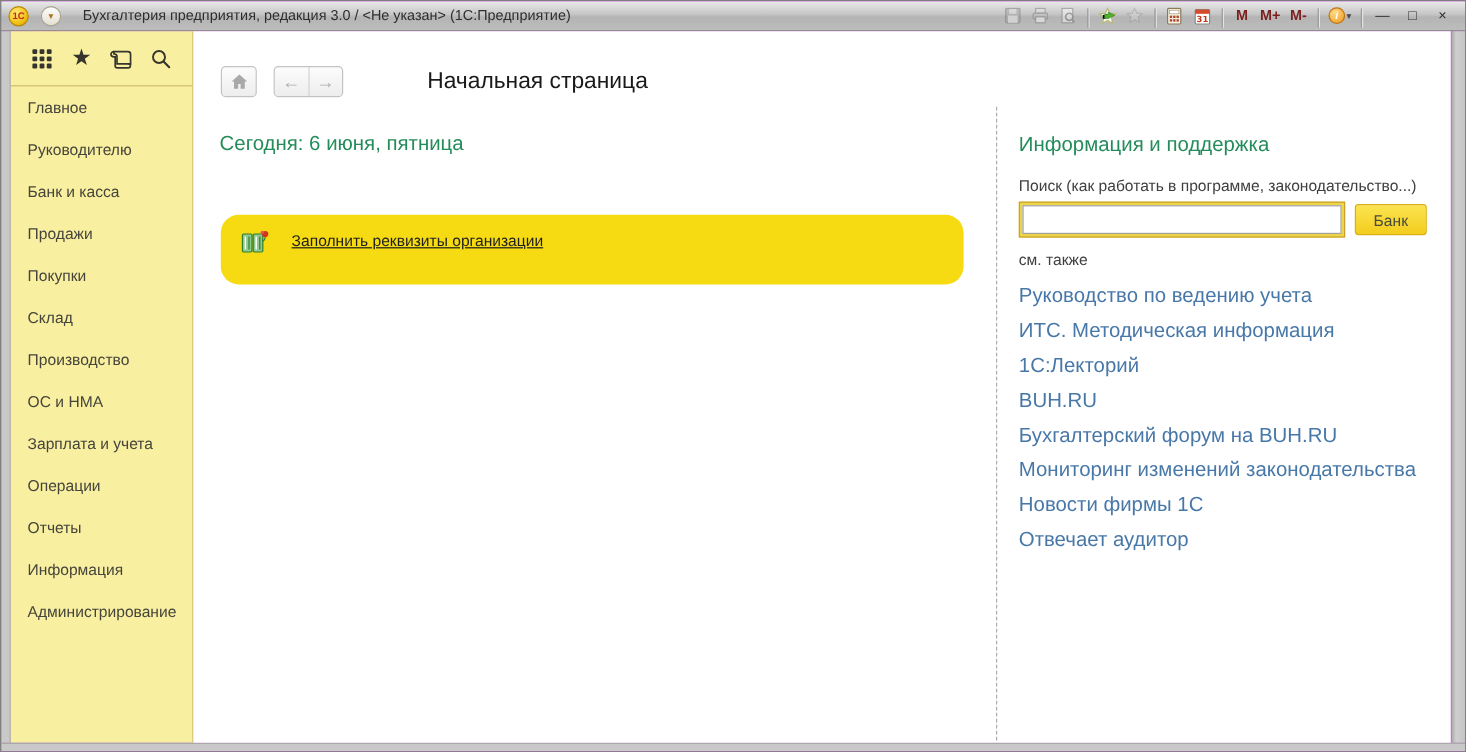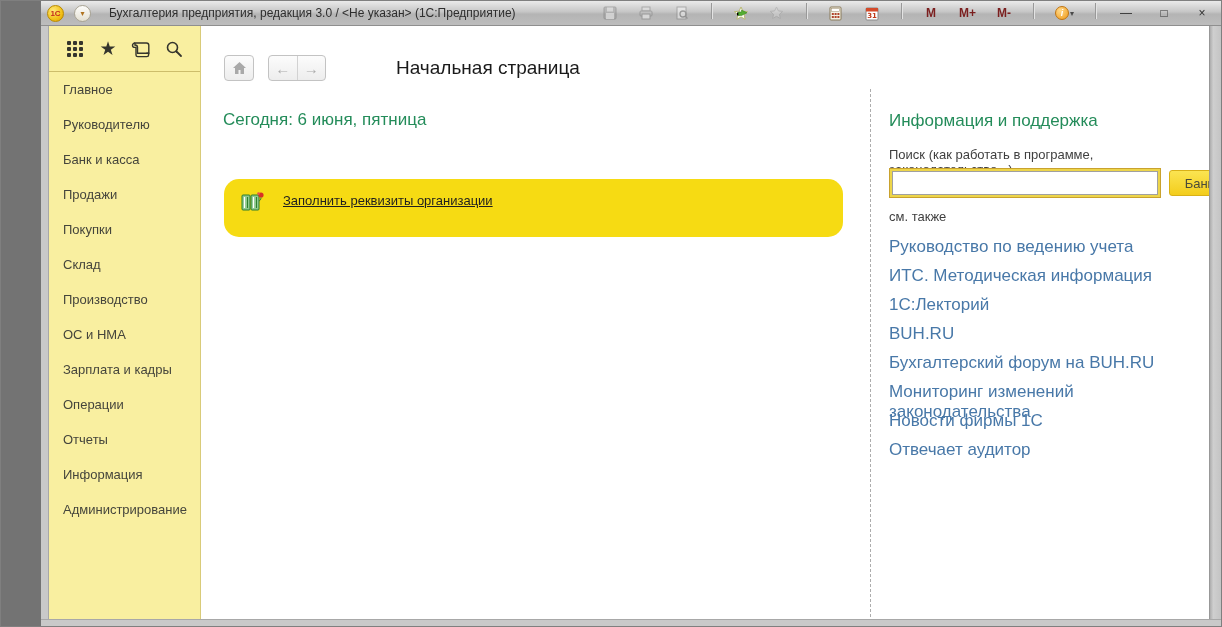--- a/index.html
+++ b/index.html
@@ -1,24 +1,23 @@
 <!DOCTYPE html>
 <html><head>
 <meta charset="utf-8">
 <style>
   * { margin:0; padding:0; box-sizing:border-box; }
   html,body { width:1222px; height:627px; font-family:"Liberation Sans","DejaVu Sans",sans-serif; background:#ECECEC; }
 
   .window {
     width:1222px; height:627px;
     border:1px solid #7F7F7F;
-    background:#737373;
+    background:#d946ef;
     display:flex; flex-direction:column;
     overflow:hidden;
-    padding-left:40px;
   }
 
   
   .titlebar {
     height:25px; flex:0 0 25px;
     background:linear-gradient(#EAEAEA, #C6C6C6 45%, #B4B4B4 55%, #BDBDBD);
     border-bottom:1px solid #8F8F8F;
     display:flex; align-items:center;
     padding:0 8px 0 6px;
     font-size:12px; color:#2E2E2E;
@@ -33,21 +32,21 @@
   }
   .menu-drop {
     width:17px; height:17px; border-radius:50%;
     background:linear-gradient(#FDFDFB,#E4E0D2);
     border:1px solid #A9A494;
     color:#B0731F; font-size:8px;
     display:flex; align-items:center; justify-content:center;
     margin-left:10px; cursor:default;
   }
   .tb-title { margin-left:18px; flex:0 1 auto; overflow:hidden; text-overflow:ellipsis; }
-  .tb-tools { margin-left:auto; display:flex; align-items:flex-start; gap:16px; }
+  .tb-tools { margin-left:auto; display:flex; align-items:flex-end; gap:3px; }
   .tb-btn {
     min-width:20px; height:20px; padding:0 2px;
     display:flex; align-items:center; justify-content:center;
     border-radius:3px; cursor:default;
   }
   .tb-btn.disabled { opacity:.45; filter:grayscale(1); }
   .tb-sep { width:1px; height:16px; background:#999; box-shadow:1px 0 0 #E3E3E3; margin:0 3px; }
   .mem-btn { font-weight:bold; color:#7B1F1F; font-size:12px; }
   .info-circle {
     width:14px; height:14px; border-radius:50%;
@@ -274,21 +273,21 @@
           <div class="menu-item">Продажи</div>
 
           <div class="menu-item">Покупки</div>
 
           <div class="menu-item">Склад</div>
 
           <div class="menu-item">Производство</div>
 
           <div class="menu-item">ОС и НМА</div>
 
-          <div class="menu-item">Зарплата и кадры</div>
+          <div class="menu-item">Зарплата и учета</div>
 
           <div class="menu-item">Операции</div>
 
           <div class="menu-item">Отчеты</div>
 
           <div class="menu-item">Информация</div>
 
           <div class="menu-item">Администрирование</div>
         </div>
     </div>

